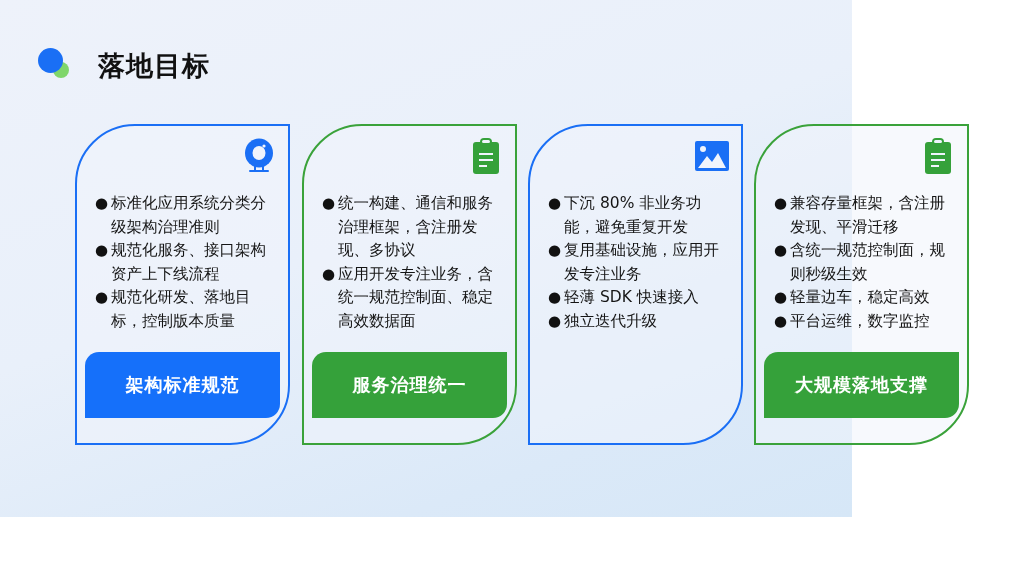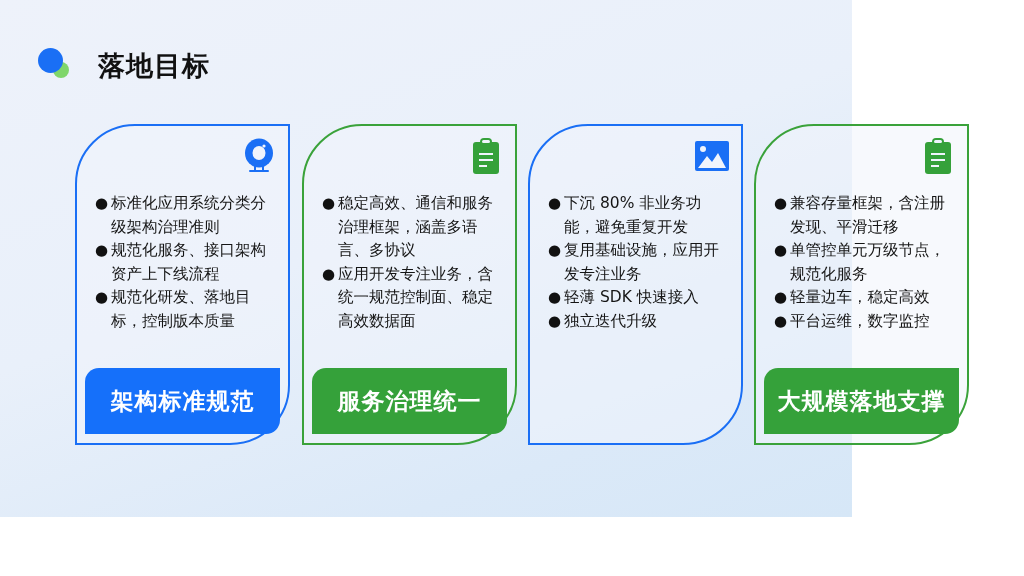--- a/index.html
+++ b/index.html
@@ -32,24 +32,24 @@
     .card.green { border-color: #3aa23a; }
     .card-icon { position: absolute; right: 12px; top: 12px; width: 34px; height: 36px; display: flex; align-items: center; justify-content: center; }
     .card-list { position: absolute; left: 18px; top: 66px; right: 10px; list-style: none; }
     .card-list li {
       position: relative; padding-left: 16px; font-size: 15.5px; line-height: 23.5px; color: #151515;
     }
     .card-list li::before {
       content: "●"; position: absolute; left: 0; top: 0; font-size: 15px; color: #111;
     }
     .card-btn {
-      position: absolute; left: 8px; right: 8px; bottom: 9px; height: 66px;
+      position: absolute; left: 8px; right: 8px; bottom: 25px; height: 66px;
       border-radius: 14px 0 14px 0;
       display: flex; align-items: center; justify-content: center;
-      color: #fff; font-size: 23px; font-weight: bold; letter-spacing: 1px;
+      color: #fff; font-size: 18px; font-weight: bold; letter-spacing: 1px;
       cursor: pointer;
     }
     .card.blue .card-btn { background: #1570fa; }
     .card.green .card-btn { background: #35a13a; }
   </style>
 </head>
 <body>
 
 <div class="slide">
 
@@ -85,21 +85,21 @@
       <svg width="26" height="36" viewBox="0 0 26 36">
         <rect x="0" y="4" width="26" height="32" rx="3" fill="#35a13a"></rect>
         <rect x="7" y="0" width="12" height="8" rx="4" fill="#35a13a"></rect>
         <rect x="9" y="2" width="8" height="3" rx="1.5" fill="#f0f4fc"></rect>
         <rect x="6" y="15" width="14" height="2" fill="#f0f4fc"></rect>
         <rect x="6" y="21" width="14" height="2" fill="#f0f4fc"></rect>
         <rect x="6" y="27" width="8" height="2" fill="#f0f4fc"></rect>
       </svg>
     </div>
     <ul class="card-list">
-      <li>稳定高效、通信和服务治理框架，涵盖多语言、多协议</li>
+      <li>统一构建、通信和服务治理框架，含注册发现、多协议</li>
       <li>应用开发专注业务，含统一规范控制面、稳定高效数据面</li>
     </ul>
     <div class="card-btn">服务治理统一</div>
   </div>
 
   <div class="card blue" style="left:528px;">
     <div class="card-icon">
       <svg width="34" height="30" viewBox="0 0 34 30">
         <rect x="0" y="0" width="34" height="30" rx="2" fill="#1a6ff5"></rect>
         <circle cx="8" cy="8" r="3" fill="#f0f4fc"></circle>
@@ -120,21 +120,21 @@
         <rect x="0" y="4" width="26" height="32" rx="3" fill="#35a13a"></rect>
         <rect x="7" y="0" width="12" height="8" rx="4" fill="#35a13a"></rect>
         <rect x="9" y="2" width="8" height="3" rx="1.5" fill="#f0f4fc"></rect>
         <rect x="6" y="15" width="14" height="2" fill="#f0f4fc"></rect>
         <rect x="6" y="21" width="14" height="2" fill="#f0f4fc"></rect>
         <rect x="6" y="27" width="8" height="2" fill="#f0f4fc"></rect>
       </svg>
     </div>
     <ul class="card-list">
       <li>兼容存量框架，含注册发现、平滑迁移</li>
-      <li>单管控单元万级节点，规范化服务</li>
+      <li>含统一规范控制面，规则秒级生效</li>
       <li>轻量边车，稳定高效</li>
       <li>平台运维，数字监控</li>
     </ul>
     <div class="card-btn">大规模落地支撑</div>
   </div>
 
 </div>
 
 <div class="footer">
   

